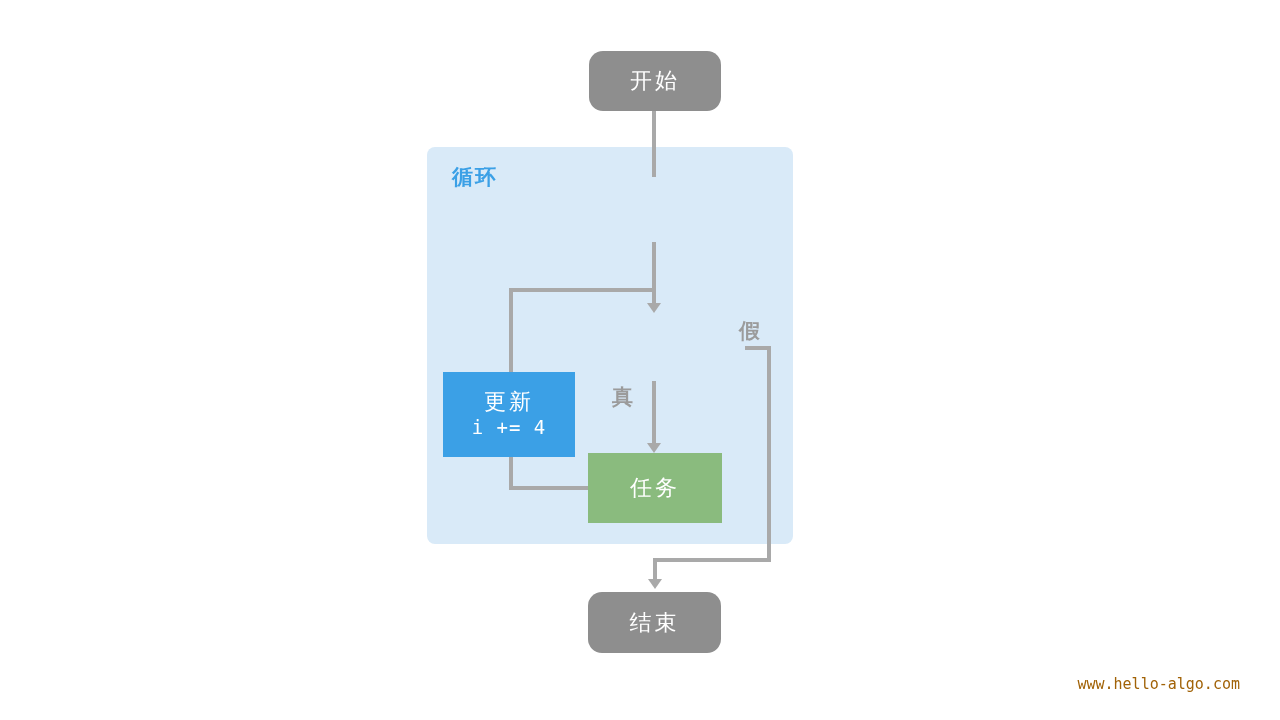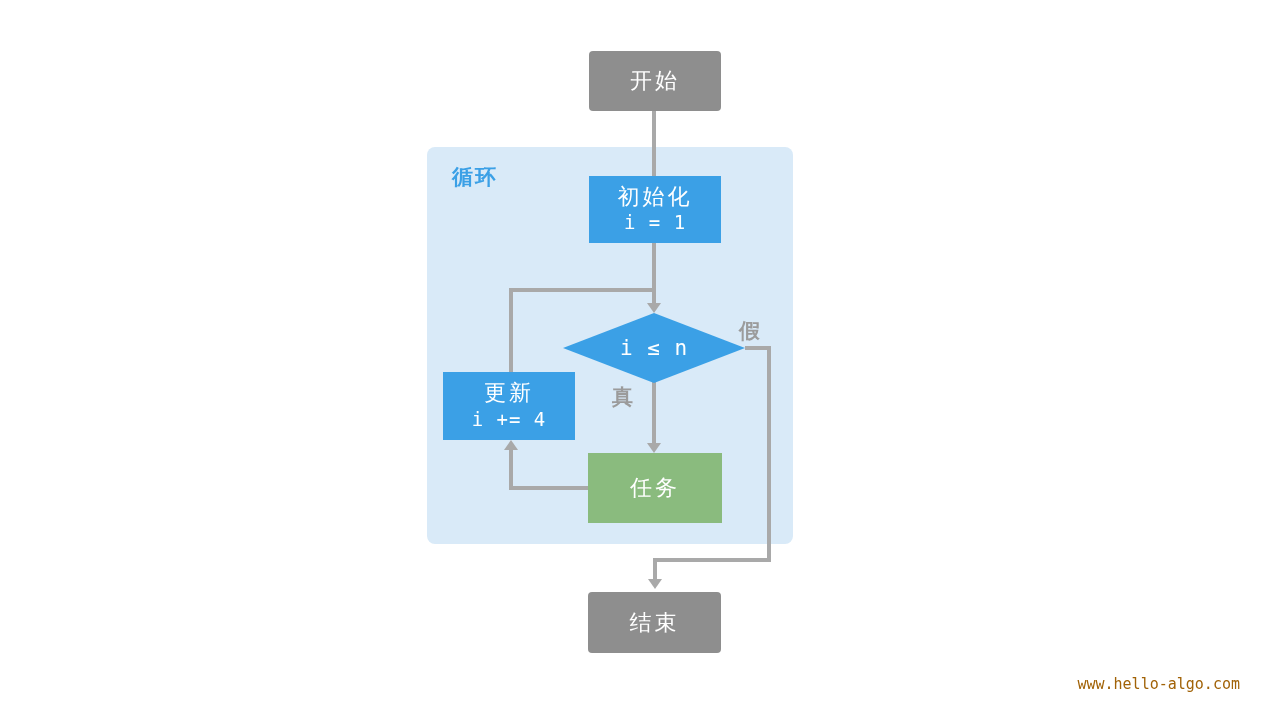--- a/index.html
+++ b/index.html
@@ -26,21 +26,21 @@
   .arrow.down { border-left: 7px solid transparent; border-right: 7px solid transparent; border-top: 10px solid #A9A9A9; }
   .arrow.up   { border-left: 7px solid transparent; border-right: 7px solid transparent; border-bottom: 10px solid #A9A9A9; }
 
   
   .node {
     position: absolute; z-index: 3; display: flex; flex-direction: column;
     align-items: center; justify-content: center; color: #ffffff; text-align: center;
   }
   .node .cjk  { font-size: 22px; letter-spacing: 3px; line-height: 1.25; }
   .node .code { font-family: "DejaVu Sans Mono", monospace; font-size: 19px; line-height: 1.35; letter-spacing: 1px; }
-  .node.terminal { background: #8E8E8E; border-radius: 4px; }
+  .node.terminal { background: #8E8E8E; border-radius: 14px; }
   .node.process  { background: #3BA0E6; }
   .node.task     { background: #8ABB7E; }
   .node.decision {
     background: #3BA0E6;
     clip-path: polygon(50% 0%, 100% 50%, 50% 100%, 0% 50%);
   }
   .node.decision .code { font-size: 21px; }
 
   .edge-label {
     position: absolute; z-index: 3; color: #9B9B9B;
@@ -79,30 +79,23 @@
   <div class="arrow down" style="left:648px; top:579px;"></div>
 
   <div class="line" style="left:509px; top:486px; width:81px; height:4px;"></div>
   <div class="line" style="left:509px; top:448px; width:4px; height:42px;"></div>
   <div class="arrow up" style="left:504px; top:440px;"></div>
 
   <div class="node terminal" style="left:589px; top:51px; width:132px; height:60px;">
     <span class="cjk">开始</span>
   </div>
 
-  <div class="node process" style="left:589px; top:176px; width:132px; height:67px;">
-    <span class="cjk">初始化</span>
-    <span class="code">i = 1</span>
-  </div>
 
-  <div class="node decision" style="left:563px; top:313px; width:182px; height:70px;">
-    <span class="code">i ≤ n</span>
-  </div>
 
-  <div class="node process" style="left:443px; top:372px; width:132px; height:68px;">
+  <div class="node process" style="left:443px; top:372px; width:132px; height:85px;">
     <span class="cjk">更新</span>
     <span class="code">i += 4</span>
   </div>
 
   <div class="node task" style="left:588px; top:453px; width:134px; height:70px;">
     <span class="cjk">任务</span>
   </div>
 
   <div class="node terminal" style="left:588px; top:592px; width:133px; height:61px;text-align:right;">
     <span class="cjk">结束</span>

